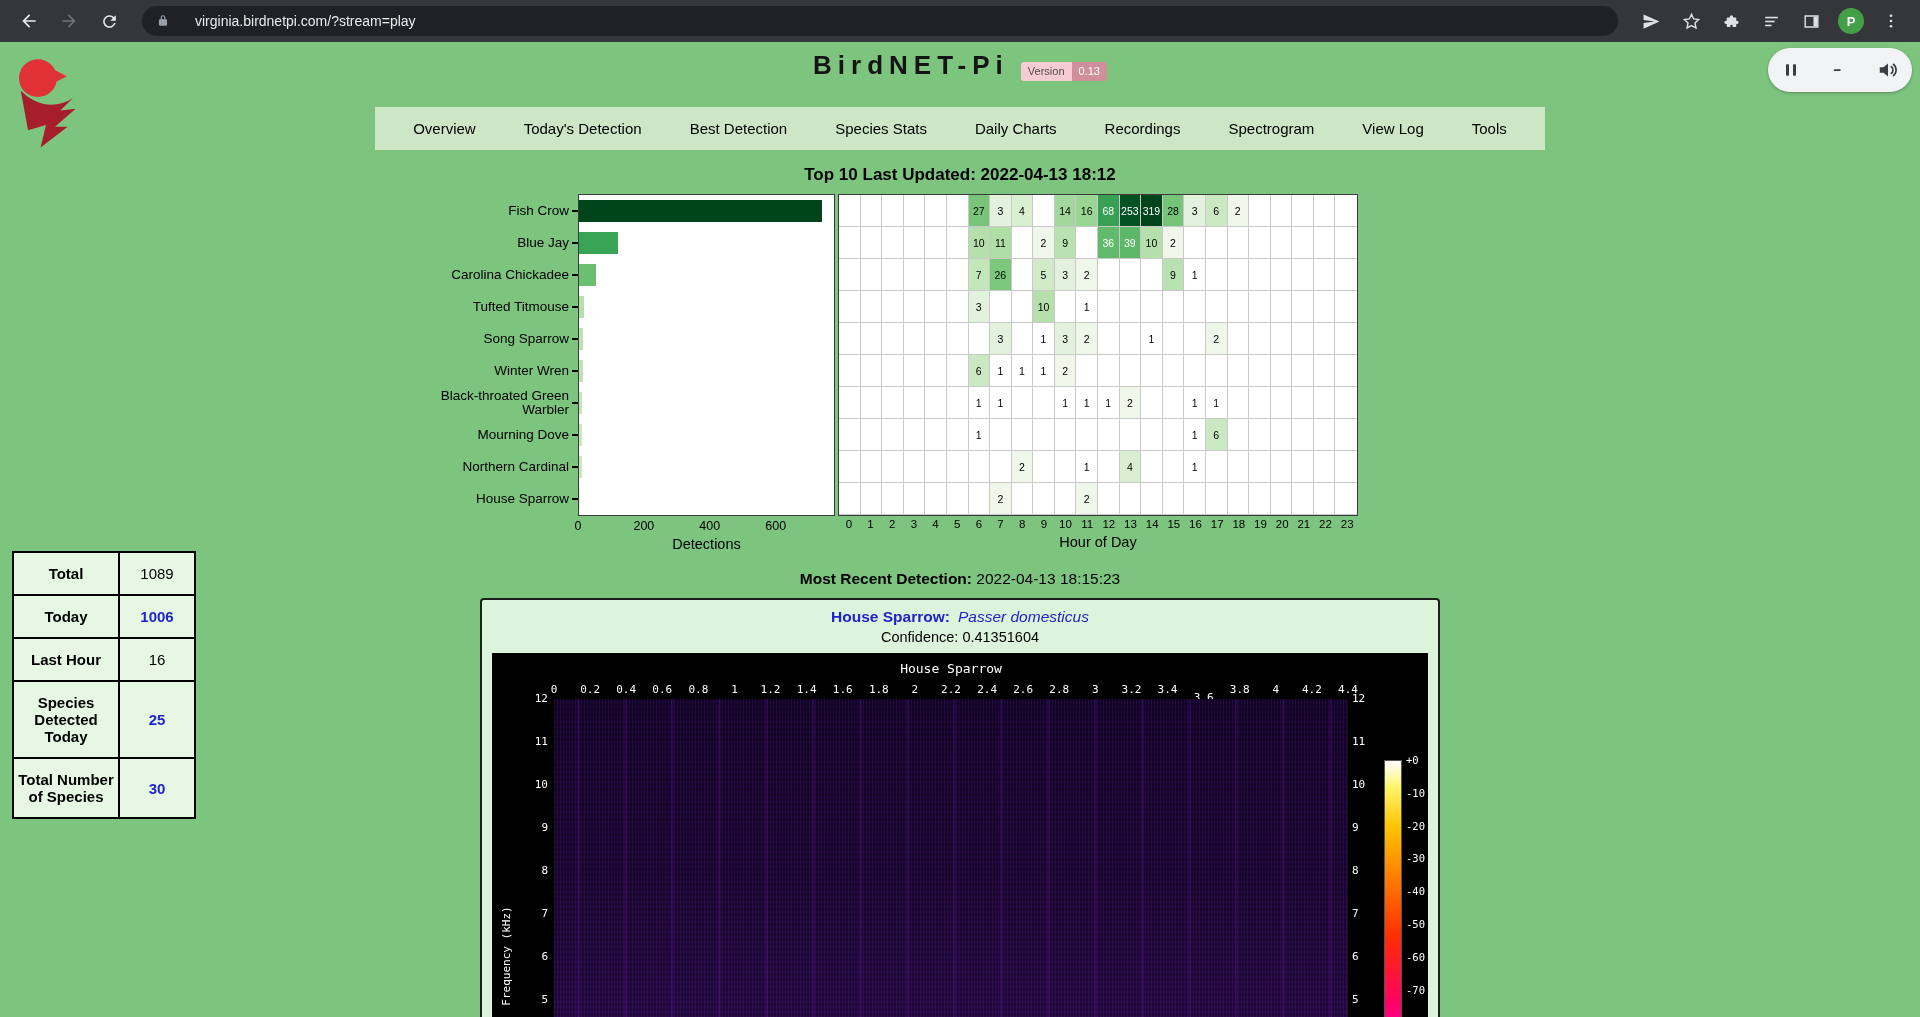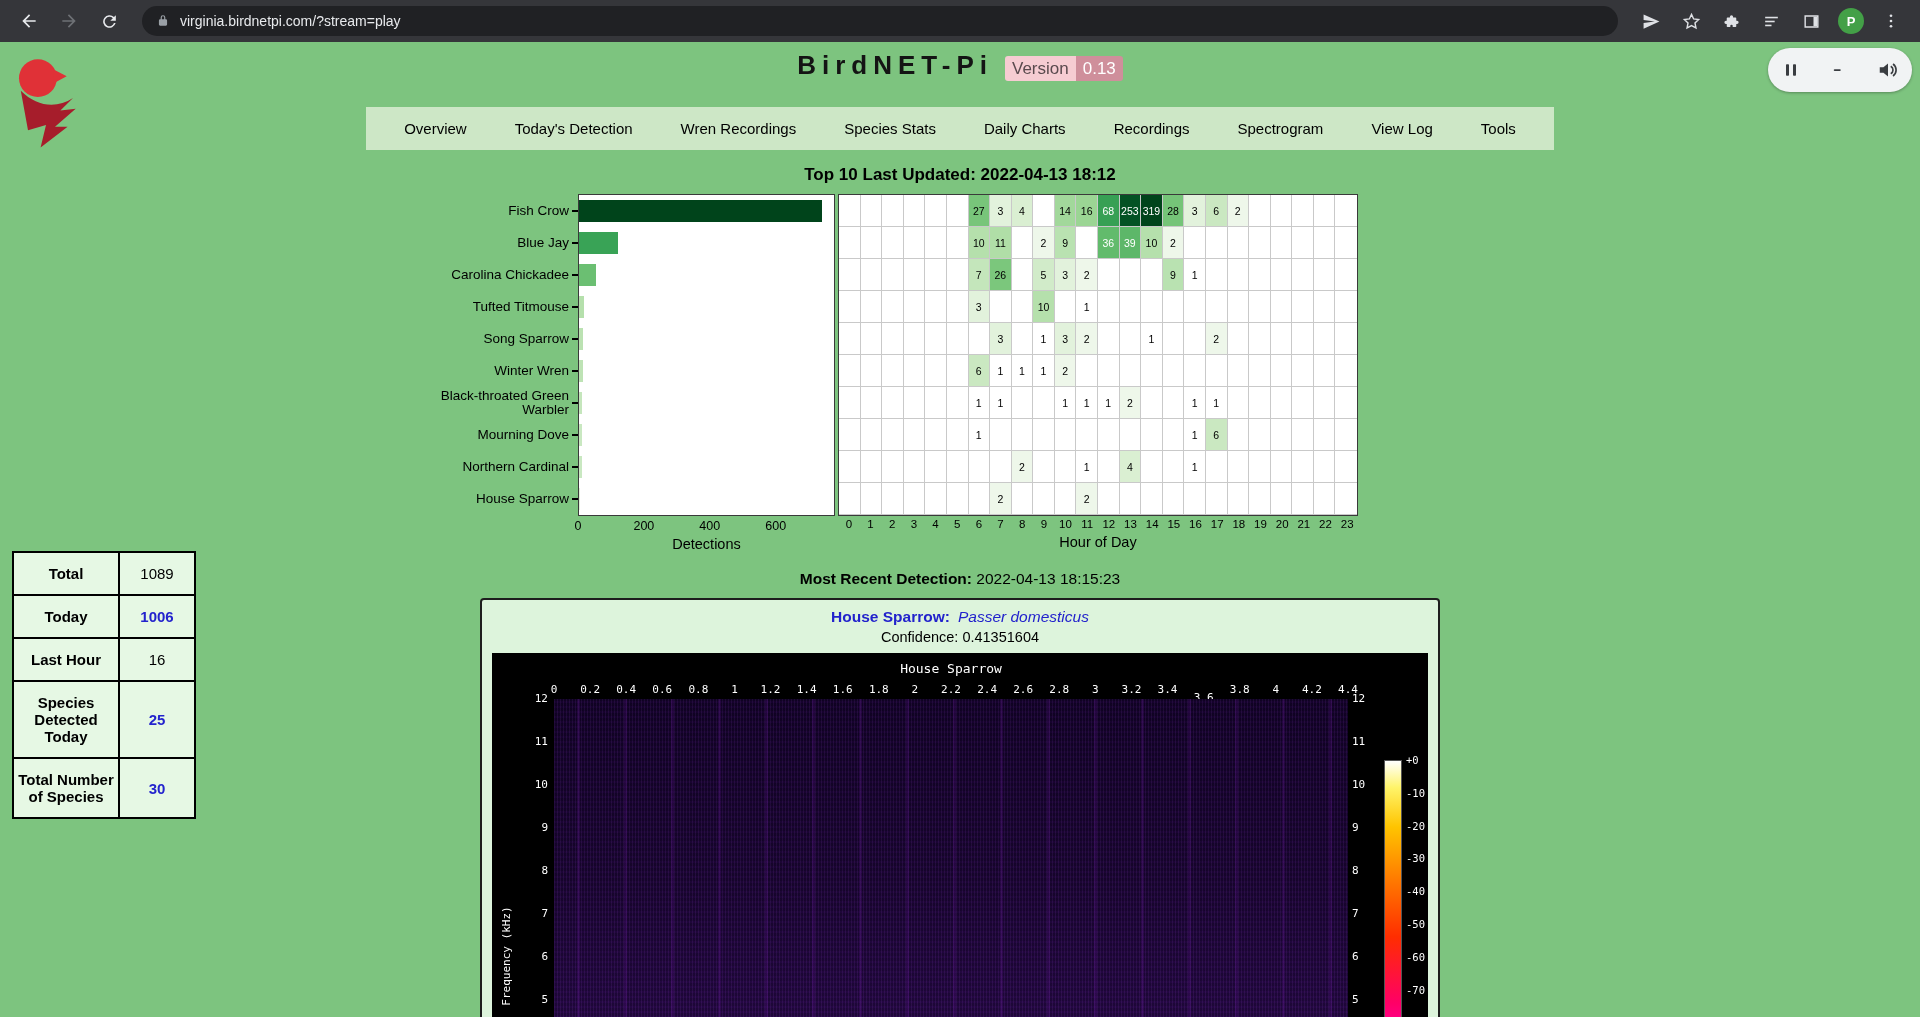--- a/index.html
+++ b/index.html
@@ -2,29 +2,29 @@
 <html><head>
 <meta charset="utf-8">
 <style>
   html,body{margin:0;padding:0;}
   body{width:1920px;height:1017px;overflow:hidden;background:#35363a;font-family:"Liberation Sans",sans-serif;}
 
   
   .chrome{height:42px;background:#35363a;display:flex;align-items:center;padding:0 12px;gap:6px;}
   .chrome-btn{width:34px;height:34px;border-radius:50%;display:flex;align-items:center;justify-content:center;flex:0 0 auto;}
   .omnibox{flex:1;height:30px;background:#202124;border-radius:15px;display:flex;align-items:center;gap:10px;padding:0 14px;margin:0 10px;min-width:0;}
-  .url-text{color:#e8eaed;font-size:14px;white-space:nowrap;overflow:hidden;}
+  .url-text{color:#e8eaed;font-size:14px;white-space:nowrap;overflow:hidden;margin-left:15px;}
   .avatar{width:26px;height:26px;border-radius:50%;color:#fff;font-size:13px;font-weight:bold;display:flex;align-items:center;justify-content:center;}
 
   
   .page{position:relative;width:1920px;height:975px;background:#7dc47f;overflow:hidden;color:#000;}
   .logo{position:absolute;left:10px;top:12px;width:90px;height:96px;}
   .masthead{display:flex;justify-content:center;align-items:flex-start;padding-top:8px;gap:12px;}
   .site-title{font-size:26px;font-weight:bold;letter-spacing:6px;color:#141414;}
-  .version-badge{display:flex;margin-top:6px;font-size:17px;line-height:1;}
+  .version-badge{display:flex;margin-top:12px;font-size:11px;line-height:1;}
   .vb-label{background:#f6ccd2;color:#5a4a4e;padding:4px 7px;border-radius:3px 0 0 3px;}
   .vb-value{background:#cf8f9b;color:#fff;padding:4px 7px;border-radius:0 3px 3px 0;}
 
   .audio-pill{position:absolute;top:6px;right:8px;width:118px;height:44px;background:#f1f3f4;border-radius:22px;display:flex;align-items:center;justify-content:space-between;padding:0 13px;box-shadow:0 1px 3px rgba(0,0,0,.3);}
 
   .nav-bar{display:flex;width:max-content;margin:26px auto 0;background:#cde7c6;padding:0 14px;}
   .nav-item{padding:13px 24px;font-size:15px;color:#000;cursor:pointer;white-space:nowrap;}
 
   .top10-heading{text-align:center;font-weight:bold;font-size:17px;margin-top:15px;}
 
@@ -180,21 +180,21 @@
       </svg>
     <svg width="22" height="22" viewBox="0 0 24 24">
         <path d="M3 9v6h4l5 4V5L7 9z" fill="#3a3d41"></path>
         <path d="M15 8a4.5 4.5 0 0 1 0 8 M17.5 5.5a8 8 0 0 1 0 13" stroke="#3a3d41" fill="none" stroke-width="1.8"></path>
       </svg>
   </div>
 
   <nav class="nav-bar">
       <div class="nav-item">Overview</div>
       <div class="nav-item">Today's Detection</div>
-      <div class="nav-item">Wren Recordings</div>
+      <div class="nav-item">Best Detection</div>
       <div class="nav-item">Species Stats</div>
       <div class="nav-item">Daily Charts</div>
       <div class="nav-item">Recordings</div>
       <div class="nav-item">Spectrogram</div>
       <div class="nav-item">View Log</div>
       <div class="nav-item">Tools</div>
     </nav>
 
   <div class="top10-heading">Top 10 Last Updated: 2022-04-13 18:12</div>
 

